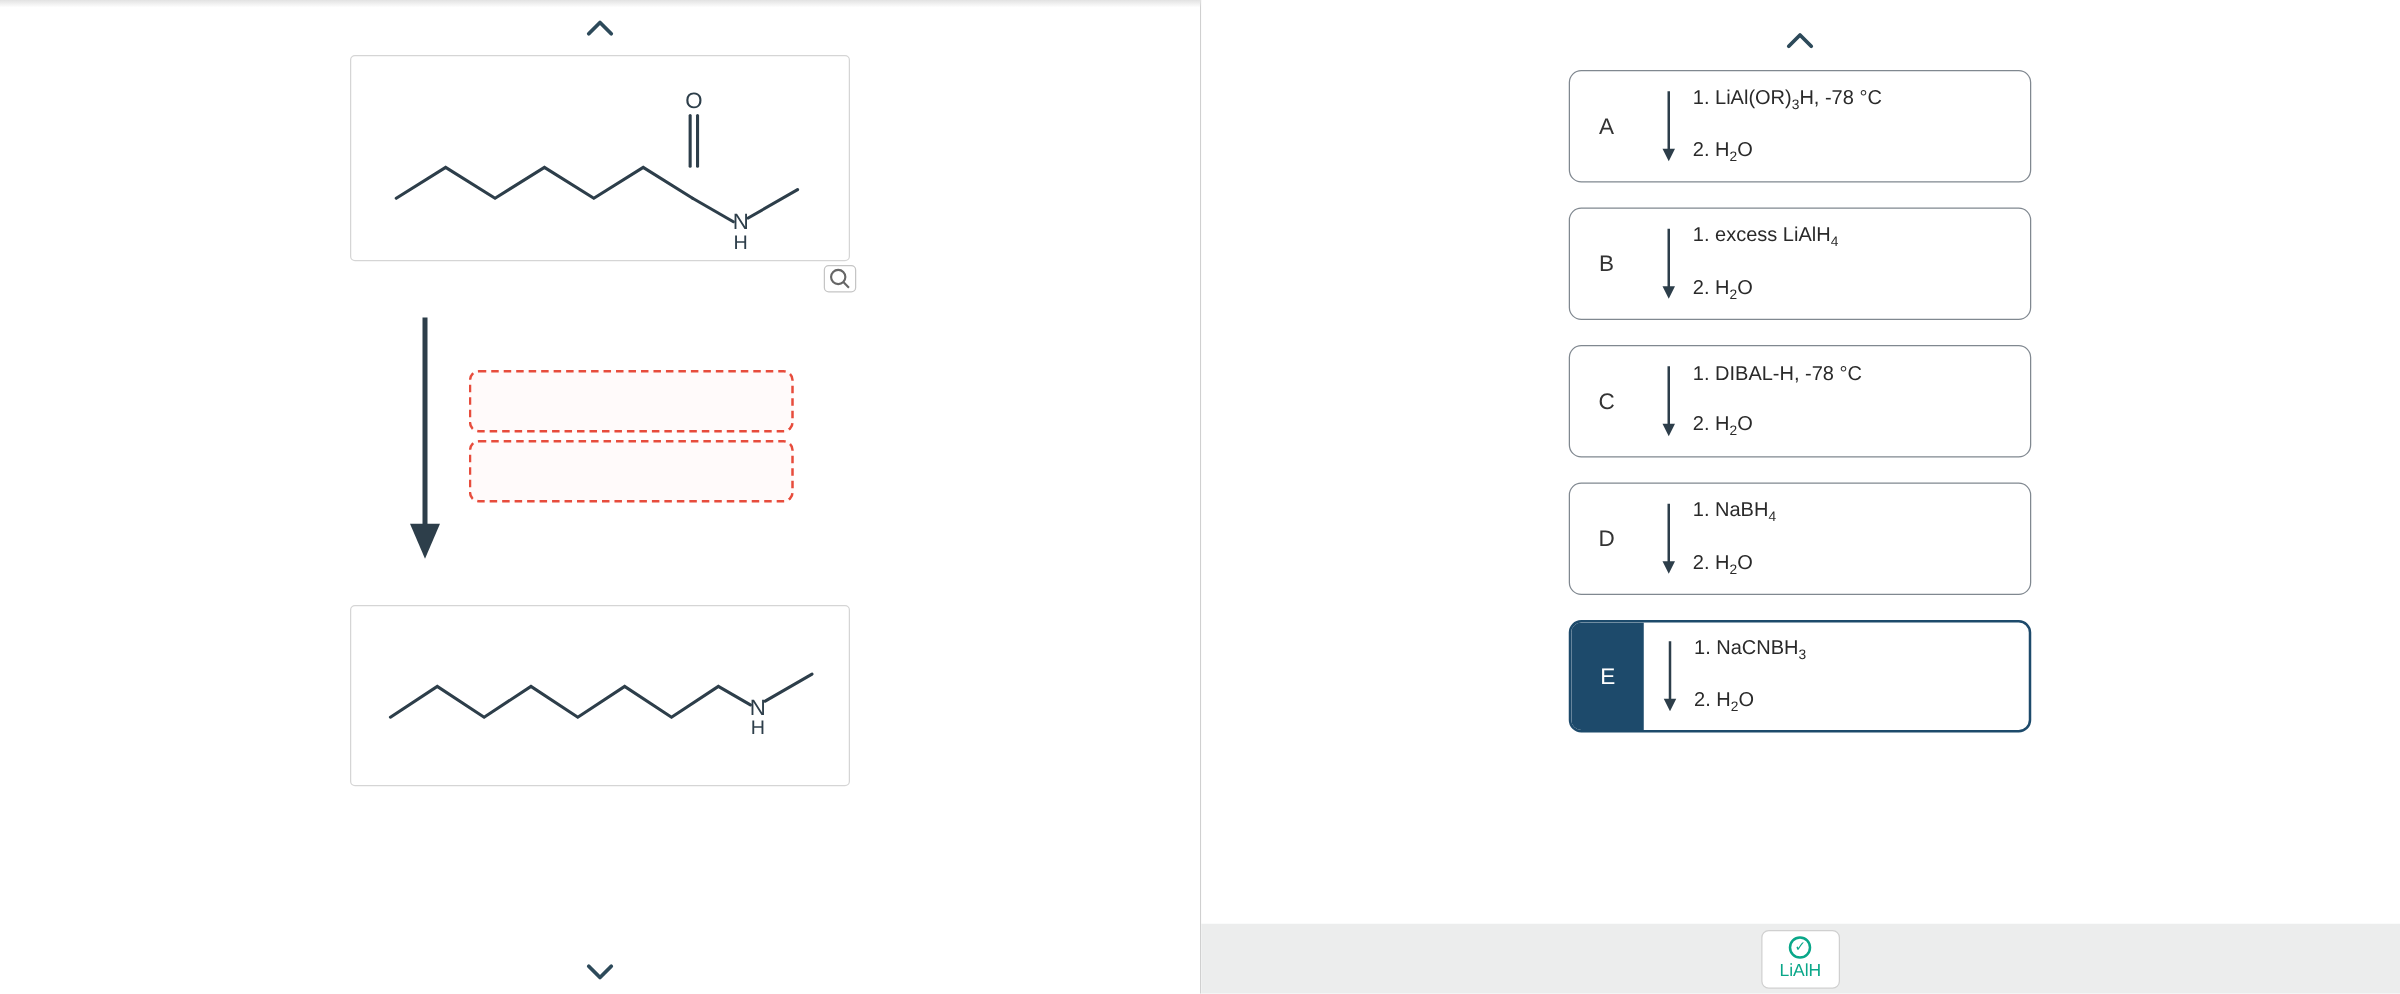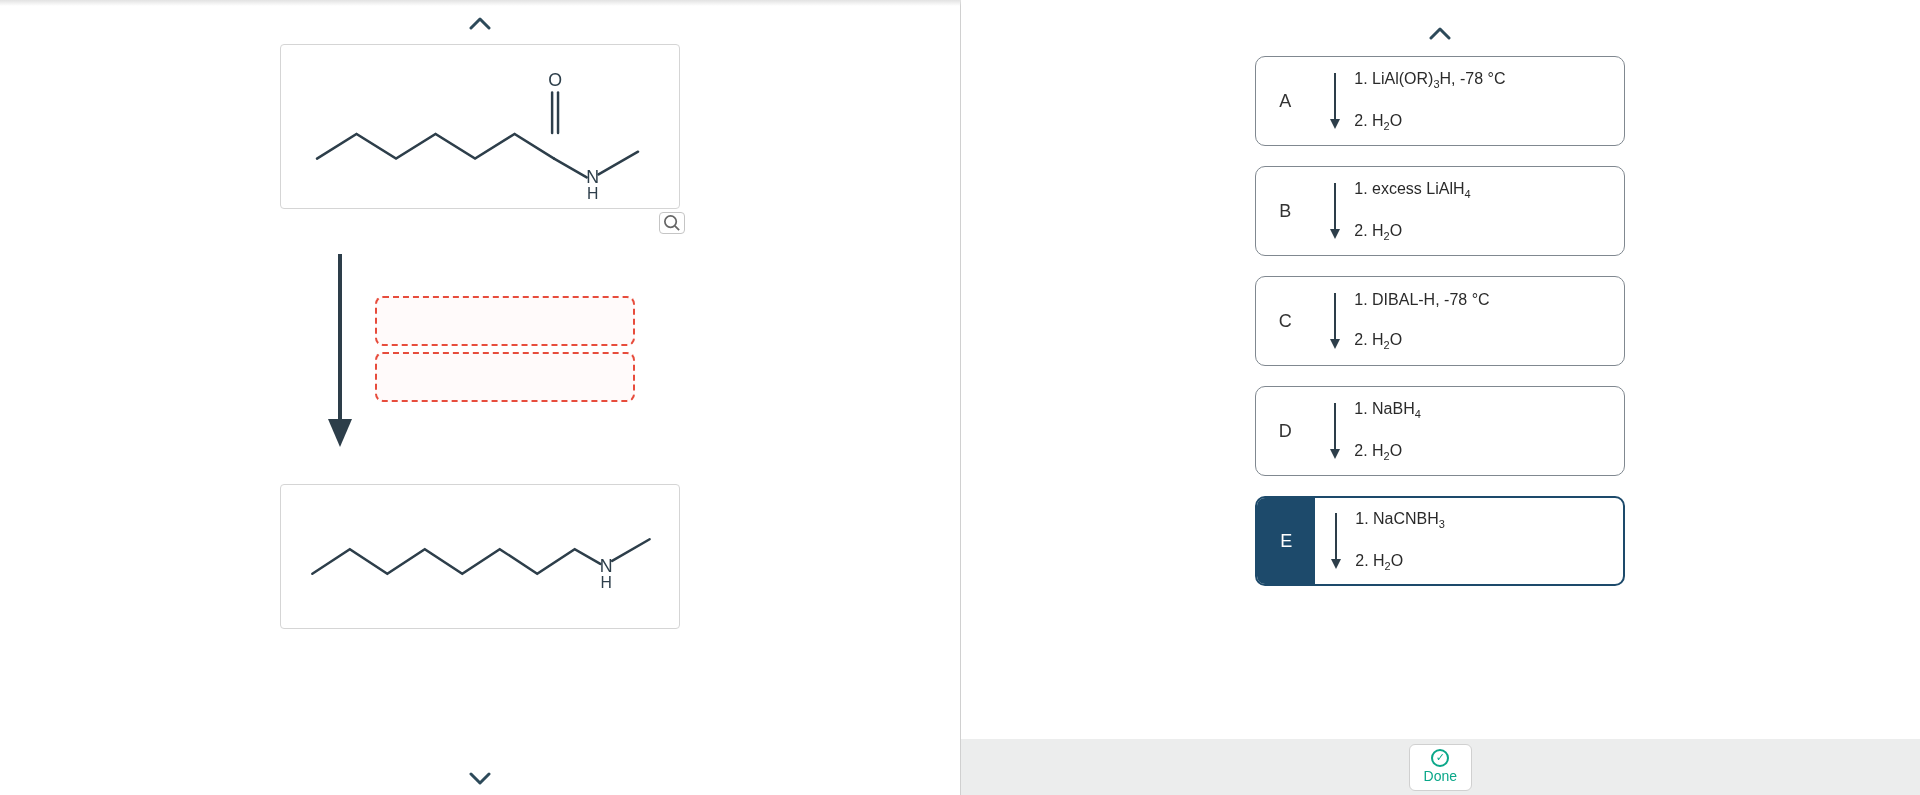--- a/index.html
+++ b/index.html
@@ -333,17 +333,17 @@
               <div>1. NaCNBH<sub>3</sub></div>
               <div>2. H<sub>2</sub>O</div>
             </div>
           </div>
         </div>
       </div>
 
     <div class="bottom-bar-inner-right">
       <div class="done-btn">
         <div class="check">✓</div>
-        <span>Done</span>
+        <span>LiAlH</span>
       </div>
     </div>
   </div>
 </div>
 
 </body></html>

